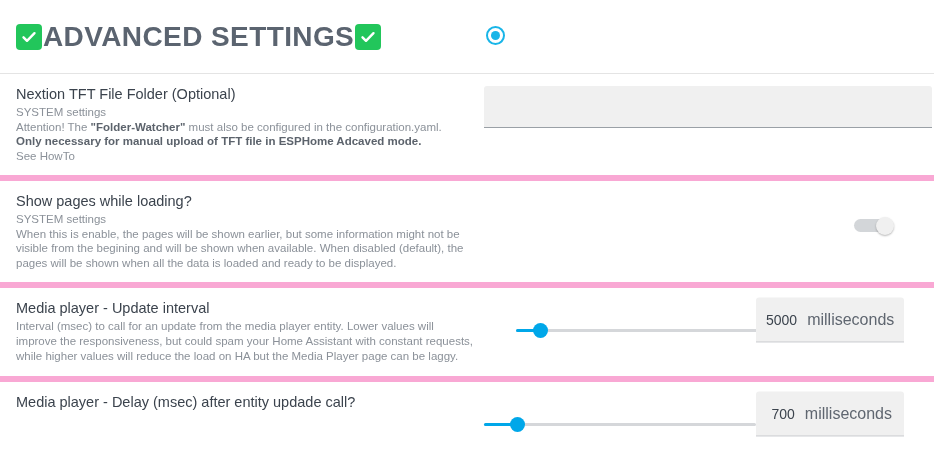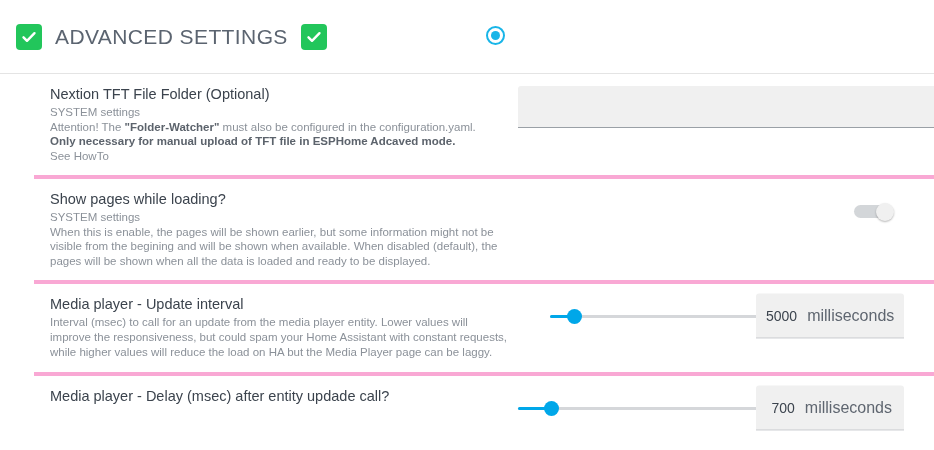--- a/index.html
+++ b/index.html
@@ -30,25 +30,25 @@
     width: 26px; height: 26px;
     background: #22c65b;
     border-radius: 4px;
     display: inline-flex;
     align-items: center;
     justify-content: center;
     flex: 0 0 auto;
   }
   .check-box svg { display: block; }
   .header-title {
-    font-size: 21px;
-    font-weight: normal;
+    font-size: 28px;
+    font-weight: bold;
     letter-spacing: 0.4px;
     color: #5b6470;
-    margin: 0 13px;
+    margin: 0 1px;
     white-space: nowrap;
   }
   .radio-holder {
     position: absolute;
     left: 486px;
     top: 26px;
     width: 20px; height: 20px;
   }
   .radio-outer {
     width: 19px; height: 19px;
@@ -61,25 +61,24 @@
   }
   .radio-inner {
     width: 9px; height: 9px;
     border-radius: 50%;
     background: #18b5e8;
   }
 
   
   .row {
     position: relative;
-    border-bottom: 4px solid #f9a8d4;
+    border-bottom: 6px solid #f9a8d4;
     padding: 12px 16px 12px 16px;
     display: flex;
     align-items: flex-start;
-    margin-left: 34px;
   }
   .row-left {
     width: 460px;
     flex: 0 0 460px;
   }
   .row-title {
     font-size: 14.5px;
     color: #3b434d;
     margin-bottom: 3px;
   }
@@ -94,21 +93,21 @@
   }
   .row-desc-plain {
     font-size: 11.5px;
     line-height: 15px;
     color: #8b9199;
     font-style: normal;
   }
   .row-right {
     flex: 1 1 auto;
     display: flex;
-    align-items: center;
+    align-items: flex-end;
     position: relative;
     min-height: 40px;
   }
 
   
   .text-field {
     margin-left: 8px;
     width: 448px;
     height: 42px;
     background: #f0f0f0;

